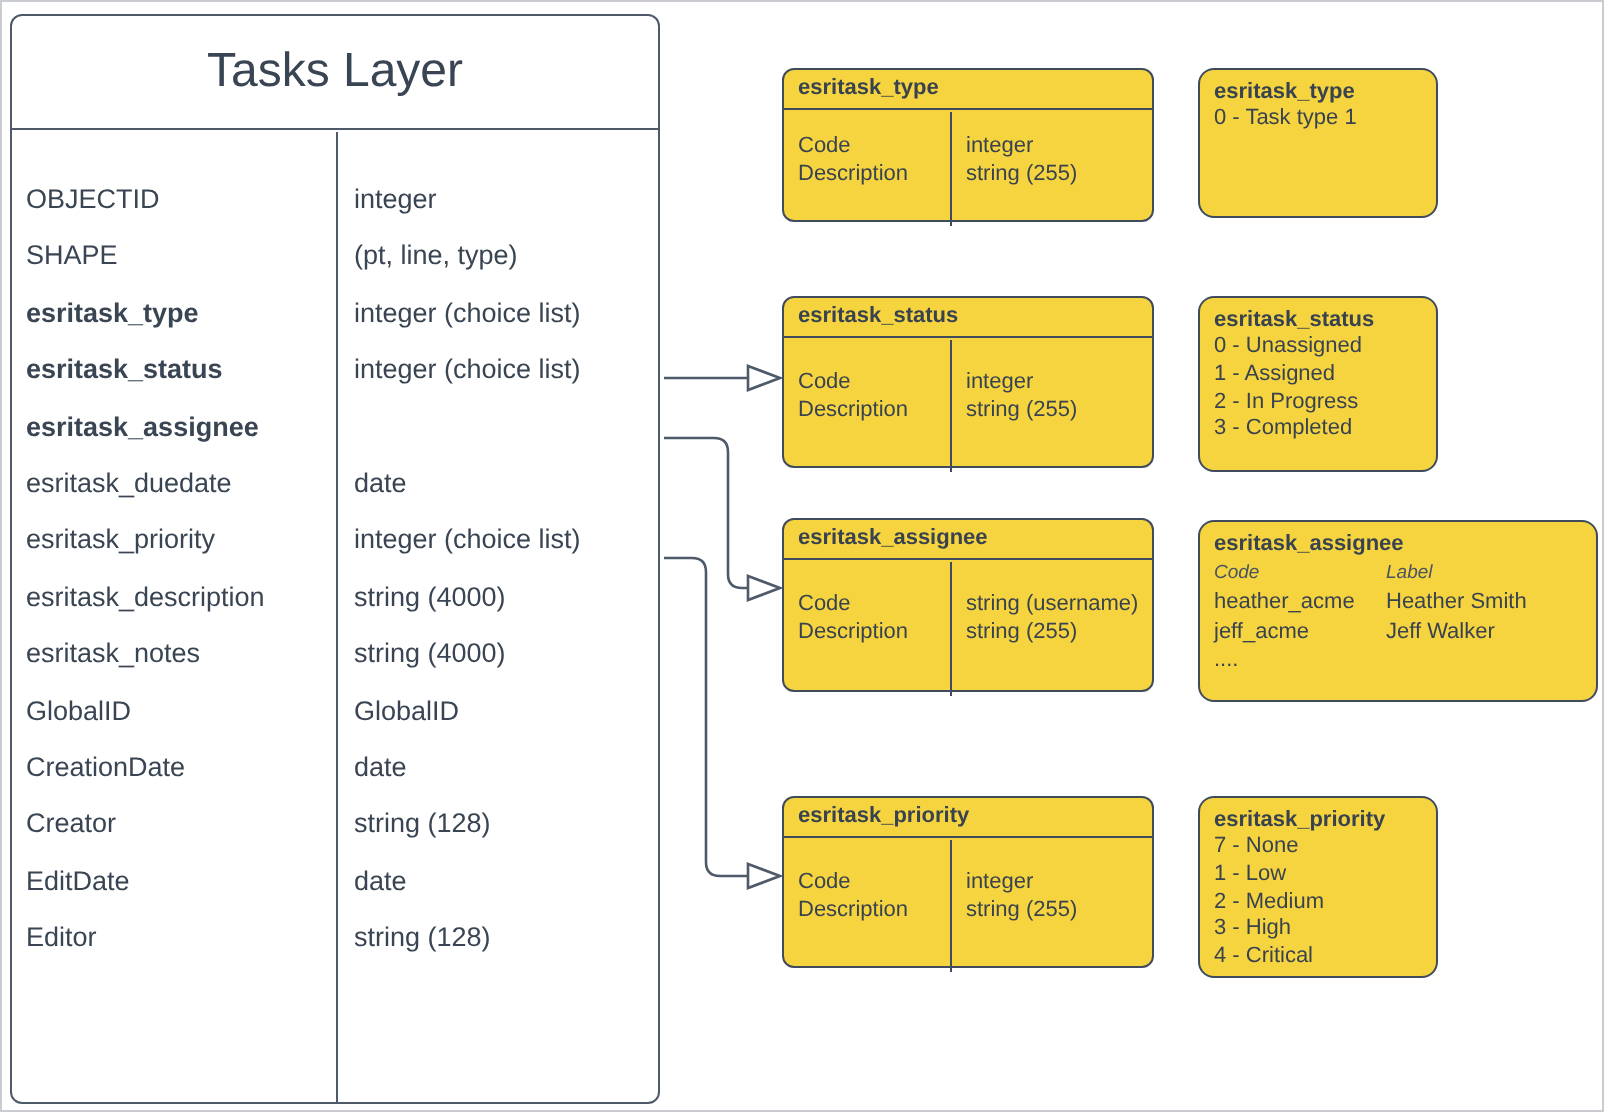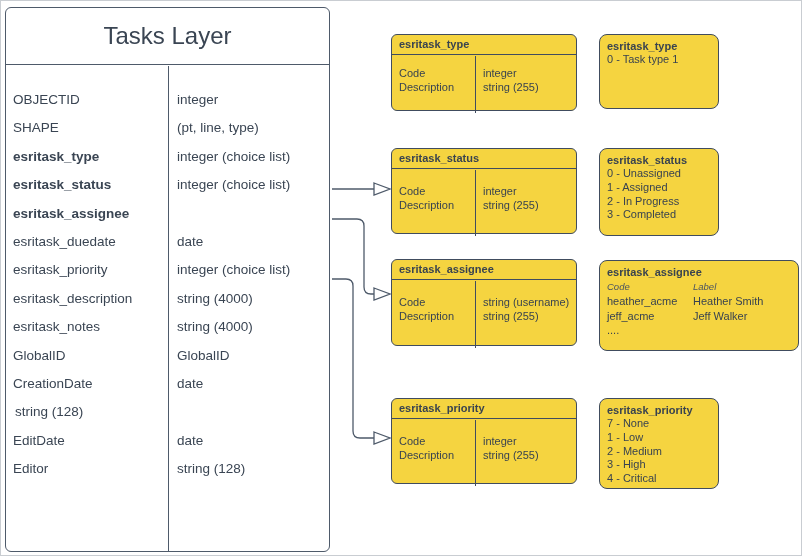--- a/index.html
+++ b/index.html
@@ -86,20 +86,21 @@
         </div>
       <div class="trow">
           <div class="cl">GlobalID</div>
           <div class="cr">GlobalID</div>
         </div>
       <div class="trow">
           <div class="cl">CreationDate</div>
           <div class="cr">date</div>
         </div>
       <div class="trow">
+          <div class="cl">Creator</div>
           <div class="cr">string (128)</div>
         </div>
       <div class="trow">
           <div class="cl">EditDate</div>
           <div class="cr">date</div>
         </div>
       <div class="trow">
           <div class="cl">Editor</div>
           <div class="cr">string (128)</div>
         </div>

